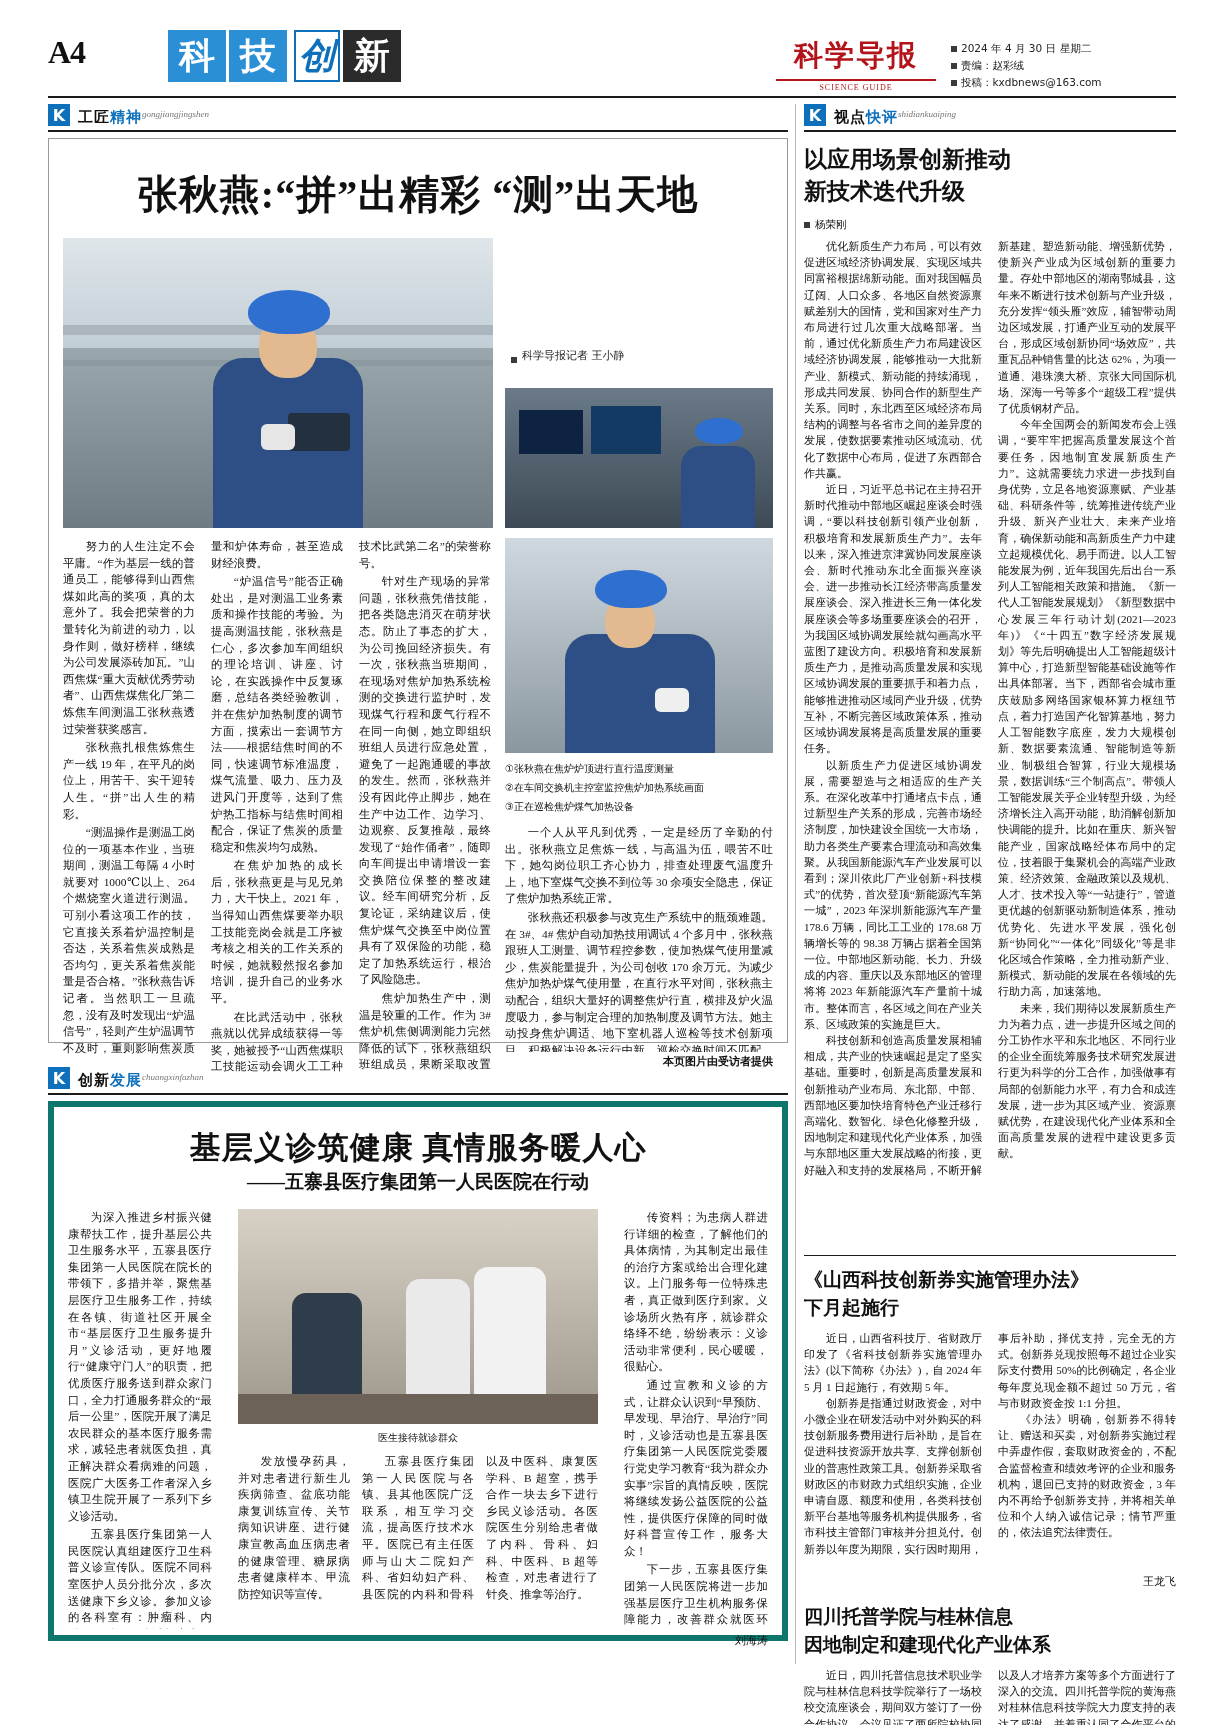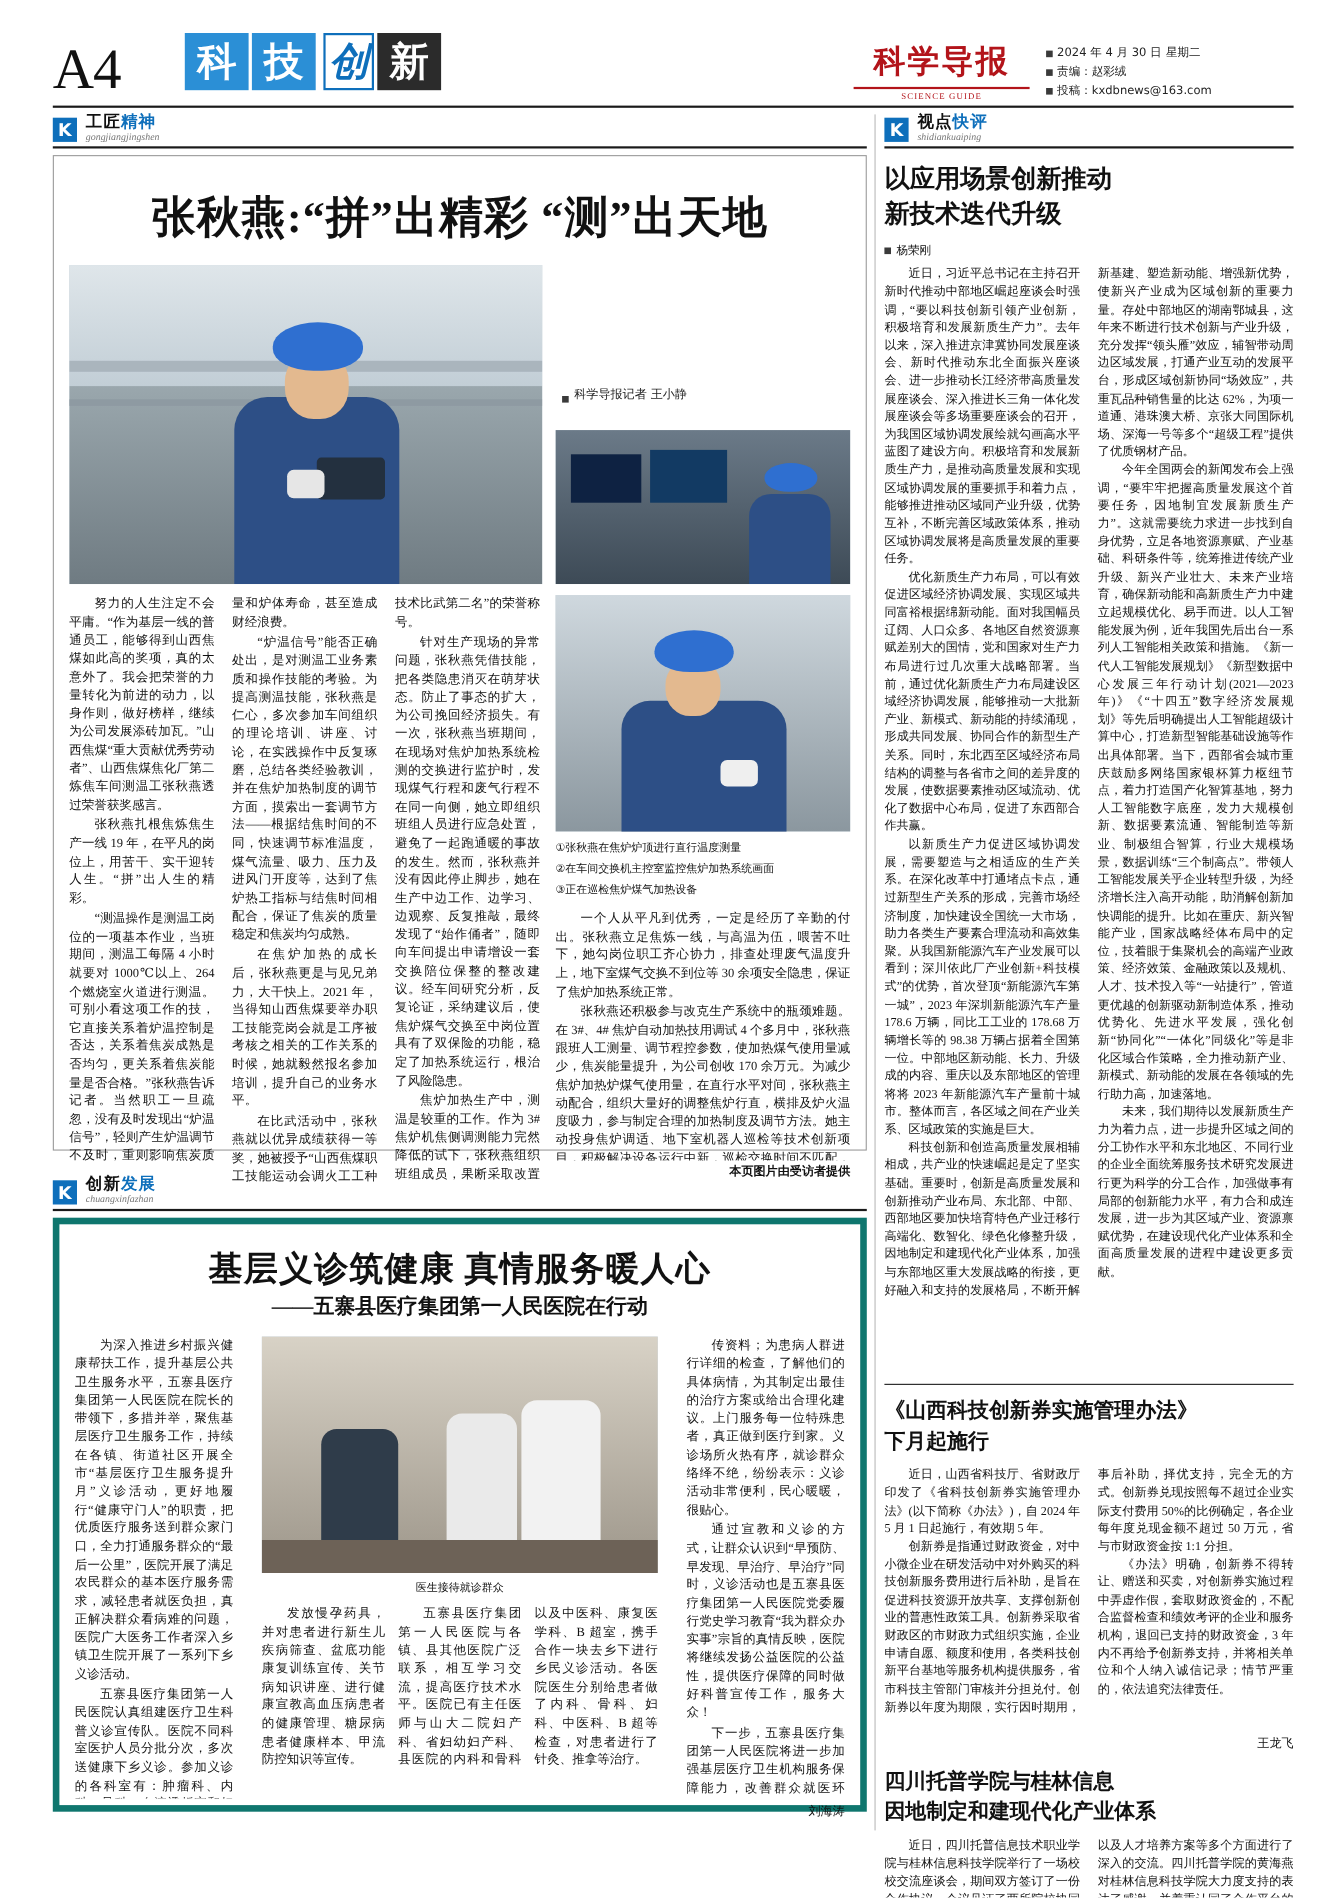--- a/index.html
+++ b/index.html
@@ -7,21 +7,21 @@
     width:1220px;height:1725px;background:#ffffff;
     font-family:"Liberation Serif","DejaVu Serif",serif;
     color:#111;
     position:relative;
     overflow:hidden;
   }
   .page{position:relative;width:1220px;height:1725px;padding:0;box-sizing:border-box;}
 
   
   .masthead{position:absolute;left:48px;top:30px;width:1128px;height:62px;}
-  .folio{position:absolute;left:0;top:4px;font-family:"Liberation Serif",serif;font-size:52px;font-weight:400;letter-spacing:-1px;}
+  .folio{position:absolute;left:0;top:4px;font-family:"Liberation Serif",serif;font-size:32px;font-weight:700;letter-spacing:-1px;}
   .sb-part{display:flex;align-items:center;justify-content:center;font-family:"DejaVu Sans","Liberation Sans",sans-serif;font-weight:700;font-size:36px;color:#fff;padding:0 6px;}
   .sb-ke{background:#2b8fd6;width:46px;}
   .sb-ji{background:#2b8fd6;width:46px;margin-right:4px;}
   .sb-chuang{background:#ffffff;color:#0e6fbb;width:46px;font-style:italic;}
   .sb-xin{background:#2b2b2b;width:46px;}
   .sb-wrap{position:absolute;left:120px;top:0;height:52px;display:flex;gap:3px;}
 
   .paper-logo{position:absolute;right:240px;top:6px;width:160px;text-align:center;}
   .paper-logo .cn{font-family:"Liberation Serif",serif;font-size:29px;font-weight:700;color:#b3141a;letter-spacing:2px;}
   .paper-logo .rule{border-top:2px solid #b3141a;margin-top:3px;}
@@ -36,21 +36,21 @@
   
   .leftcol{position:absolute;left:48px;top:104px;width:740px;}
   .rightcol{position:absolute;left:804px;top:104px;width:372px;}
   .vdiv{position:absolute;left:795px;top:104px;width:0;height:1560px;border-left:1px solid #b9b9b9;}
 
   
   .sechead{display:flex;align-items:flex-end;gap:8px;border-bottom:2px solid #1a1a1a;padding-bottom:4px;}
   .klogo{width:22px;height:22px;background:#0e6fbb;color:#fff;font-family:"DejaVu Sans",sans-serif;font-weight:700;font-size:16px;display:flex;align-items:center;justify-content:center;flex:none;}
   .sechead .cn{font-size:15px;font-weight:700;letter-spacing:1px;}
   .sechead .cn .hl{color:#0e6fbb;}
-  .sh-text{display:flex;flex-direction:column;line-height:1.05;}
+  .sh-text{display:flex;line-height:1.05;}
 
   .article-box{border:1px solid #9a9a9a;padding:10px 14px 14px 14px;box-sizing:border-box;}
 
   .headline{font-family:"Liberation Serif",serif;font-size:40px;font-weight:700;text-align:center;letter-spacing:1px;margin:18px 0 16px 0;}
   .subheadline{text-align:center;font-size:19px;font-weight:700;margin:-6px 0 14px 0;}
 
   .byline{font-family:"DejaVu Sans",sans-serif;font-size:11px;color:#222;display:flex;align-items:flex-end;gap:5px;}
 
   .photo{background:#c9d3da;position:relative;overflow:hidden;}
 
@@ -264,22 +264,22 @@
       <div>以应用场景创新推动</div>
       <div>新技术迭代升级</div>
     </div>
 
     <div class="r-author">
       <span class="sq"></span>
       <span>杨荣刚</span>
     </div>
 
     <div class="r-body r-cols2" style="height:1005px;overflow:hidden;">
+      <p>优化新质生产力布局，可以有效促进区域经济协调发展、实现区域共同富裕根据绵新动能。面对我国幅员辽阔、人口众多、各地区自然资源禀赋差别大的国情，党和国家对生产力布局进行过几次重大战略部署。当前，通过优化新质生产力布局建设区域经济协调发展，能够推动一大批新产业、新模式、新动能的持续涌现，形成共同发展、协同合作的新型生产关系。同时，东北西至区域经济布局结构的调整与各省市之间的差异度的发展，使数据要素推动区域流动、优化了数据中心布局，促进了东西部合作共赢。</p>
       <p>近日，习近平总书记在主持召开新时代推动中部地区崛起座谈会时强调，“要以科技创新引领产业创新，积极培育和发展新质生产力”。去年以来，深入推进京津冀协同发展座谈会、新时代推动东北全面振兴座谈会、进一步推动长江经济带高质量发展座谈会、深入推进长三角一体化发展座谈会等多场重要座谈会的召开，为我国区域协调发展绘就勾画高水平蓝图了建设方向。积极培育和发展新质生产力，是推动高质量发展和实现区域协调发展的重要抓手和着力点，能够推进推动区域同产业升级，优势互补，不断完善区域政策体系，推动区域协调发展将是高质量发展的重要任务。</p>
-      <p>优化新质生产力布局，可以有效促进区域经济协调发展、实现区域共同富裕根据绵新动能。面对我国幅员辽阔、人口众多、各地区自然资源禀赋差别大的国情，党和国家对生产力布局进行过几次重大战略部署。当前，通过优化新质生产力布局建设区域经济协调发展，能够推动一大批新产业、新模式、新动能的持续涌现，形成共同发展、协同合作的新型生产关系。同时，东北西至区域经济布局结构的调整与各省市之间的差异度的发展，使数据要素推动区域流动、优化了数据中心布局，促进了东西部合作共赢。</p>
       <p>以新质生产力促进区域协调发展，需要塑造与之相适应的生产关系。在深化改革中打通堵点卡点，通过新型生产关系的形成，完善市场经济制度，加快建设全国统一大市场，助力各类生产要素合理流动和高效集聚。从我国新能源汽车产业发展可以看到；深川依此厂产业创新+科技模式”的优势，首次登顶“新能源汽车第一城”，2023 年深圳新能源汽车产量 178.6 万辆，同比工工业的 178.68 万辆增长等的 98.38 万辆占据着全国第一位。中部地区新动能、长力、升级成的内容、重庆以及东部地区的管理将将 2023 年新能源汽车产量前十城市。整体而言，各区域之间在产业关系、区域政策的实施是巨大。</p>
       <p>科技创新和创造高质量发展相辅相成，共产业的快速崛起是定了坚实基础。重要时，创新是高质量发展和创新推动产业布局、东北部、中部、西部地区要加快培育特色产业迁移行高端化、数智化、绿色化修整升级，因地制定和建现代化产业体系，加强与东部地区重大发展战略的衔接，更好融入和支持的发展格局，不断开解新基建、塑造新动能、增强新优势，使新兴产业成为区域创新的重要力量。存处中部地区的湖南鄂城县，这年来不断进行技术创新与产业升级，充分发挥“领头雁”效应，辅智带动周边区域发展，打通产业互动的发展平台，形成区域创新协同“场效应”，共重瓦品种销售量的比达 62%，为项一道通、港珠澳大桥、京张大同国际机场、深海一号等多个“超级工程”提供了优质钢材产品。</p>
       <p>今年全国两会的新闻发布会上强调，“要牢牢把握高质量发展这个首要任务，因地制宜发展新质生产力”。这就需要统力求进一步找到自身优势，立足各地资源禀赋、产业基础、科研条件等，统筹推进传统产业升级、新兴产业壮大、未来产业培育，确保新动能和高新质生产力中建立起规模优化、易手而进。以人工智能发展为例，近年我国先后出台一系列人工智能相关政策和措施。《新一代人工智能发展规划》《新型数据中心发展三年行动计划(2021—2023 年)》《“十四五”数字经济发展规划》等先后明确提出人工智能超级计算中心，打造新型智能基础设施等作出具体部署。当下，西部省会城市重庆鼓励多网络国家银杯算力枢纽节点，着力打造国产化智算基地，努力人工智能数字底座，发力大规模创新、数据要素流通、智能制造等新业、制极组合智算，行业大规模场景，数据训练“三个制高点”。带领人工智能发展关乎企业转型升级，为经济增长注入高开动能，助消解创新加快调能的提升。比如在重庆、新兴智能产业，国家战略经体布局中的定位，技着眼于集聚机会的高端产业政策、经济效策、金融政策以及规机、人才、技术投入等“一站捷行”，管道更优越的创新驱动新制造体系，推动优势化、先进水平发展，强化创新“协同化”“一体化”同级化”等是非化区域合作策略，全力推动新产业、新模式、新动能的发展在各领域的先行助力高，加速落地。</p>
       <p>未来，我们期待以发展新质生产力为着力点，进一步提升区域之间的分工协作水平和东北地区、不同行业的企业全面统筹服务技术研究发展进行更为科学的分工合作，加强做事有局部的创新能力水平，有力合和成连发展，进一步为其区域产业、资源禀赋优势，在建设现代化产业体系和全面高质量发展的进程中建设更多贡献。</p>
     </div>
 
     <div class="hr-thin"></div>
 
     <div class="r-sub">
       <div>《山西科技创新券实施管理办法》</div>

